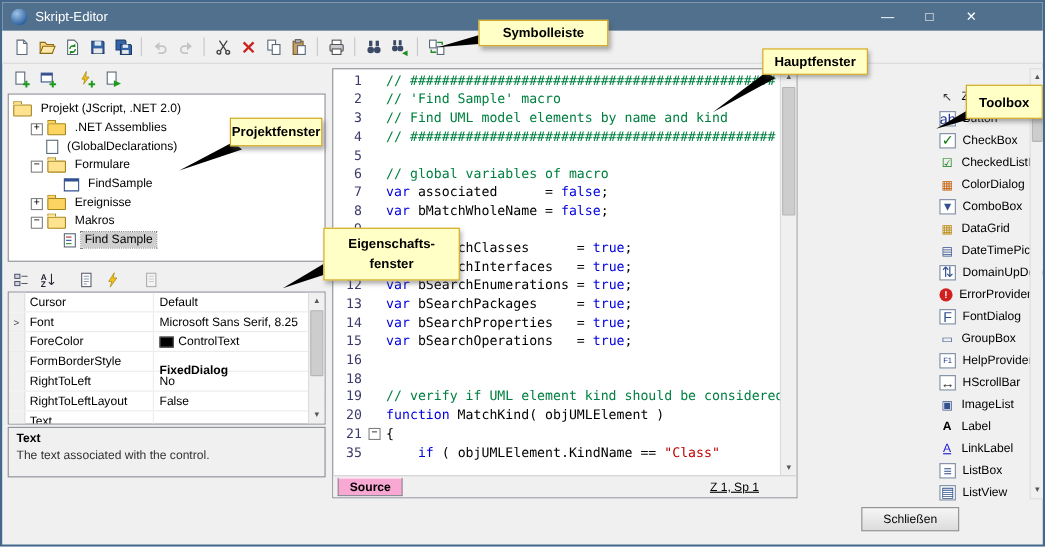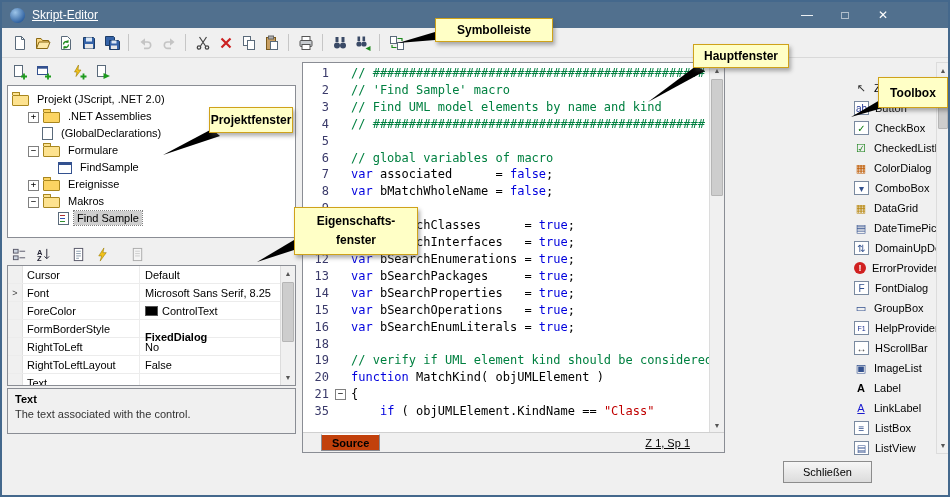--- a/index.html
+++ b/index.html
@@ -1,20 +1,20 @@
 <!DOCTYPE html>
 <html><head>
 <meta charset="utf-8">
 <style>
   html,body{margin:0;padding:0;background:#fff;}
   .window{position:relative;width:950px;height:497px;border:2px solid #44688c;background:#f0f0f0;
     font-family:"Liberation Sans","DejaVu Sans",sans-serif;font-size:11px;color:#000;box-sizing:border-box;overflow:hidden;}
 
   
-  .titlebar{position:absolute;left:0;top:0;right:0;height:26px;background:#51708e;display:flex;align-items:center;padding:0 8px;color:#fff;text-decoration:underline;}
+  .titlebar{position:absolute;left:0;top:0;right:0;height:26px;background:#51708e;display:flex;align-items:center;padding:0 8px;color:#fff;}
   .app-icon{width:15px;height:15px;border-radius:50%;background:radial-gradient(circle at 35% 30%,#9cc4e8,#2d5f9e 75%);margin-right:7px;flex:none;}
   .title{font-size:12px;}
   .win-controls{position:absolute;right:58px;top:0;height:26px;display:flex;align-items:center;gap:24px;font-size:12px;}
   .winbtn{width:14px;text-align:center;cursor:default;}
 
   
   .toolbar{position:absolute;left:0;top:26px;right:0;height:29px;display:flex;align-items:center;padding-left:6px;background:#f0f0f0;border-bottom:1px solid #d9d9d9;}
   .tb-btn{width:23px;height:22px;display:flex;align-items:center;justify-content:center;}
   .tb-btn .ic,.pt-btn .ic{display:flex;}
   .tb-btn svg,.pt-btn svg{width:16px;height:16px;}
@@ -62,28 +62,28 @@
   .editor{position:absolute;left:300px;top:60px;width:423px;height:391px;background:#fff;border:1px solid #8a8d94;box-sizing:border-box;}
   .code{position:absolute;left:0;top:0;right:15px;bottom:19px;overflow:hidden;font-family:"DejaVu Sans Mono","Liberation Mono",monospace;font-size:12px;line-height:16.9px;padding-top:2px;}
   .code-line{display:flex;white-space:pre;}
   .ln{width:26px;text-align:right;padding-right:5px;color:#3a3a6a;flex:none;}
   .fold{width:13px;flex:none;position:relative;}
   .fold-box{position:absolute;left:1px;top:3px;width:9px;height:9px;border:1px solid #808080;background:#fff;font-size:9px;line-height:7px;text-align:center;font-family:"DejaVu Sans Mono",monospace;}
   .src{flex:1;padding-left:4px;}
   .tk-c{color:#008040;} .tk-k{color:#0000dd;} .tk-p{color:#000;} .tk-s{color:#c00000;}
   .ed-vscroll{position:absolute;right:0;top:0;width:15px;bottom:19px;background:#f0f0f0;border-left:1px solid #dcdcdc;box-sizing:border-box;}
   .ed-bottom{position:absolute;left:0;right:0;bottom:0;height:19px;background:#f0f0f0;border-top:1px solid #d0d0d0;display:flex;align-items:center;}
-  .source-tab{height:17px;margin-left:18px;padding:0 10px;background:#c2410c;border:1px solid #8a8d94;border-top-color:#fff;display:flex;align-items:center;font-weight:bold;box-sizing:border-box;}
+  .source-tab{height:17px;margin-left:4px;padding:0 10px;background:#f9a8d4;border:1px solid #8a8d94;border-top-color:#fff;display:flex;align-items:center;font-weight:bold;box-sizing:border-box;}
   .pos{position:absolute;right:34px;text-decoration:underline;}
 
   
   .toolbox{position:absolute;left:852px;top:76px;width:82px;}
   .tbx-row{height:20px;display:flex;align-items:center;gap:6px;}
   .tbx-ic{width:14px;height:13px;display:flex;align-items:center;justify-content:center;font-size:11px;flex:none;}
-  .tbx-ic.boxed{background:#fff;border:1px solid #7a8aa0;width:13px;height:12px;font-size:10px;}
+  .tbx-ic.boxed{background:#fff;border:1px solid #7a8aa0;width:13px;height:12px;font-size:13px;}
   .tbx-ic.round{border-radius:50%;width:12px;height:12px;font-size:9px;font-weight:bold;}
   .tbx-label{white-space:nowrap;}
   .tbx-scroll{position:absolute;left:934px;top:60px;width:14px;height:392px;background:#f0f0f0;border:1px solid #dcdcdc;box-sizing:border-box;}
 
   
   .close-btn{position:absolute;left:781px;top:459px;width:89px;height:22px;background:linear-gradient(#f6f6f6,#dcdcdc);border:1px solid #8c8c8c;font-size:11px;font-family:inherit;}
 
   
   .callout{position:absolute;z-index:30;background:#ffffc6;border:1px solid #cfa21a;box-shadow:2px 3px 4px rgba(80,80,80,.45);
     display:flex;align-items:center;justify-content:center;font-weight:bold;font-size:12px;text-align:center;padding:2px 6px;box-sizing:border-box;}
@@ -432,21 +432,21 @@
         <div class="code-line"><span class="ln">6</span><span class="fold"></span><span class="src"><span class="tk-c">// global variables of macro</span></span></div>
         <div class="code-line"><span class="ln">7</span><span class="fold"></span><span class="src"><span class="tk-k">var</span><span class="tk-p"> associated      = </span><span class="tk-k">false</span><span class="tk-p">;</span></span></div>
         <div class="code-line"><span class="ln">8</span><span class="fold"></span><span class="src"><span class="tk-k">var</span><span class="tk-p"> bMatchWholeName = </span><span class="tk-k">false</span><span class="tk-p">;</span></span></div>
         <div class="code-line"><span class="ln">9</span><span class="fold"></span><span class="src"></span></div>
         <div class="code-line"><span class="ln">10</span><span class="fold"></span><span class="src"><span class="tk-k">var</span><span class="tk-p"> bSearchClasses      = </span><span class="tk-k">true</span><span class="tk-p">;</span></span></div>
         <div class="code-line"><span class="ln">11</span><span class="fold"></span><span class="src"><span class="tk-k">var</span><span class="tk-p"> bSearchInterfaces   = </span><span class="tk-k">true</span><span class="tk-p">;</span></span></div>
         <div class="code-line"><span class="ln">12</span><span class="fold"></span><span class="src"><span class="tk-k">var</span><span class="tk-p"> bSearchEnumerations = </span><span class="tk-k">true</span><span class="tk-p">;</span></span></div>
         <div class="code-line"><span class="ln">13</span><span class="fold"></span><span class="src"><span class="tk-k">var</span><span class="tk-p"> bSearchPackages     = </span><span class="tk-k">true</span><span class="tk-p">;</span></span></div>
         <div class="code-line"><span class="ln">14</span><span class="fold"></span><span class="src"><span class="tk-k">var</span><span class="tk-p"> bSearchProperties   = </span><span class="tk-k">true</span><span class="tk-p">;</span></span></div>
         <div class="code-line"><span class="ln">15</span><span class="fold"></span><span class="src"><span class="tk-k">var</span><span class="tk-p"> bSearchOperations   = </span><span class="tk-k">true</span><span class="tk-p">;</span></span></div>
-        <div class="code-line"><span class="ln">16</span><span class="fold"></span><span class="src"><span class="tk-k">var</span><span class="tk-p"> bSearchEnumLiterals = </span><span class="tk-k">true</span><span class="tk-p">;</span></span></div>
+        <div class="code-line"><span class="ln">16</span><span class="fold"></span></div>
         <div class="code-line"><span class="ln">18</span><span class="fold"></span><span class="src"></span></div>
         <div class="code-line"><span class="ln">19</span><span class="fold"></span><span class="src"><span class="tk-c">// verify if UML element kind should be considered</span></span></div>
         <div class="code-line"><span class="ln">20</span><span class="fold"></span><span class="src"><span class="tk-k">function</span><span class="tk-p"> MatchKind( objUMLElement )</span></span></div>
         <div class="code-line"><span class="ln">21</span><span class="fold"><span class="fold-box">−</span></span><span class="src"><span class="tk-p">{</span></span></div>
         <div class="code-line"><span class="ln">35</span><span class="fold"></span><span class="src"><span class="tk-p">    </span><span class="tk-k">if</span><span class="tk-p"> ( objUMLElement.KindName == </span><span class="tk-s">"Class"</span></span></div>
       </div>
     <div class="ed-vscroll">
       <div class="sb-arrow">▲</div>
       <div class="sb-thumb" style="top:16px;height:115px;"></div>
       <div class="sb-arrow bottom">▼</div>

